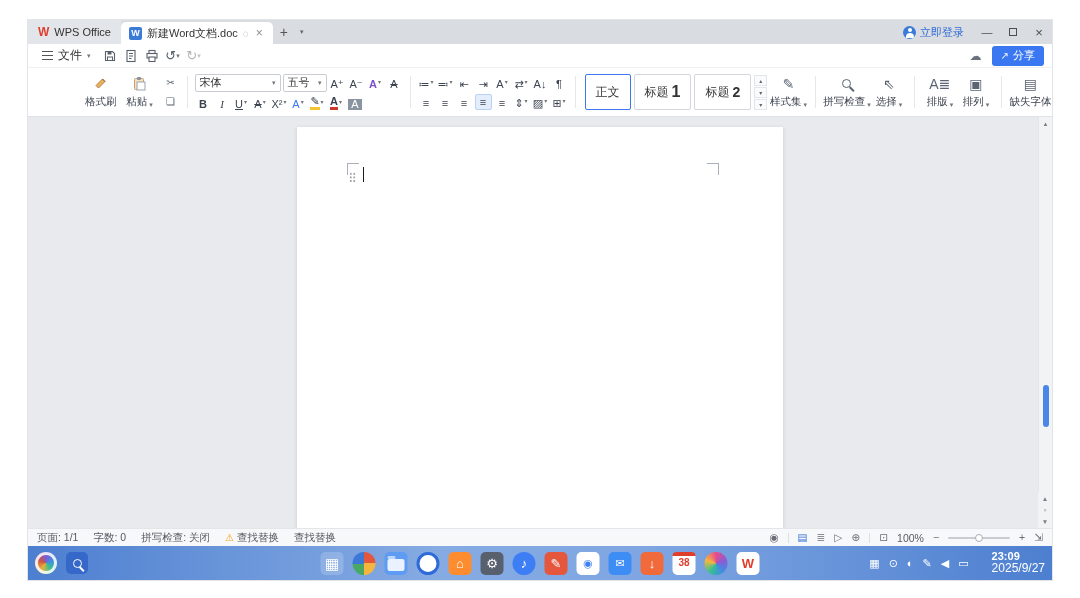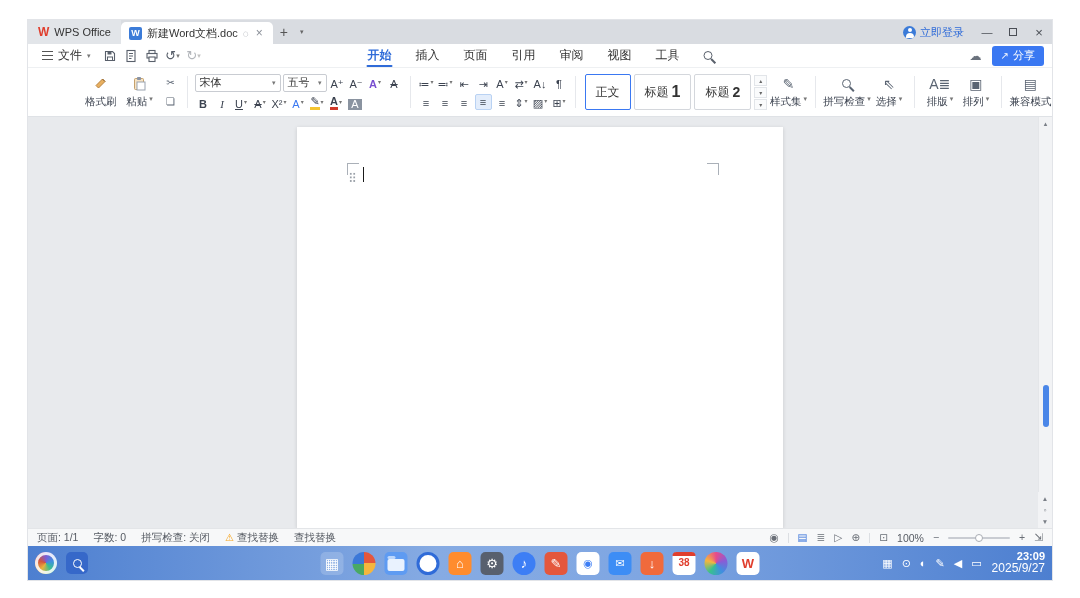--- a/index.html
+++ b/index.html
@@ -45,21 +45,21 @@
 .support-ic{color:#6a717c;font-size:12px}
 .share-pill{display:flex;align-items:center;gap:4px;background:#3a78f2;color:#fff;font-size:11px;padding:2.5px 9px;border-radius:3px}
 .share-arrow{font-size:10px}
 
 
 .ribbon{height:49px;background:#fff;border-bottom:1px solid #dfe2e6;display:flex;align-items:center;padding-left:54px;flex:0 0 auto;overflow:hidden}
 .rgroup{display:flex;align-items:center;height:44px;gap:2px}
 .rdiv{width:1px;height:32px;background:#e6e8ec;margin:0 7px;flex:0 0 auto}
 .bigbtn{display:flex;flex-direction:column;align-items:center;justify-content:center;min-width:36px;height:44px;gap:3px;color:#3c4350;font-size:10.5px;padding:0 3px}
 .bigbtn .bic{font-size:14px;height:17px;display:flex;align-items:center;color:#5a6472;gap:1px}
-.blabel{display:flex;align-items:flex-start;gap:2px;white-space:nowrap}
+.blabel{display:flex;align-items:flex-end;gap:2px;white-space:nowrap}
 .minicol{display:flex;flex-direction:column;justify-content:center;gap:4px;margin-left:2px}
 .minibtn{width:18px;height:15px;display:flex;align-items:center;justify-content:center;color:#5a6472;font-size:10px}
 .stack2{display:flex;flex-direction:column;gap:3px;justify-content:center}
 .frow{display:flex;align-items:center;gap:2px}
 .select{display:flex;align-items:center;justify-content:space-between;border:1px solid #c9ccd2;border-radius:2px;height:18px;font-size:11px;color:#333;padding:0 4px;background:#fff}
 .sel-name{width:86px}
 .sel-size{width:44px}
 .fbtn{min-width:17px;height:16px;display:flex;align-items:end;justify-content:center;font-size:11px;color:#3c4350;line-height:1;padding-bottom:1px}
 .fbtn .c{font-size:6px;color:#777;margin-left:1px;align-self:center}
 .bold{font-weight:bold}.ital{font-style:italic;font-family:"Liberation Serif",serif}.und{text-decoration:underline}.strk{text-decoration:line-through}
@@ -119,21 +119,21 @@
 .a-edit{background:#e4573d}
 .a-view{background:#fff;color:#3d7ef5;font-size:11px}
 .a-mail{background:#3d8df5;font-size:11px}
 .a-down{background:#f06a3c}
 .a-cal{background:#fff;color:#e03e2d;font-size:10px;font-weight:bold}
 .a-cal::before{content:'';position:absolute;left:0;top:0;right:0;height:4px;border-radius:5px 5px 0 0;background:#e03e2d}
 .a-media{background:conic-gradient(#e84b8a,#8a5cd6,#3f8fe0,#39c08f,#f5b63f,#e84b8a);border-radius:50%}
 .a-wps{background:#fff;color:#e03e2d;font-weight:bold;font-size:13px}
 .tk-tray{margin-left:auto;display:flex;align-items:center;gap:9px;color:#fff}
 .tray-ic{font-size:11px;line-height:1;color:#fff}
-.tk-clock{text-align:right;color:#fff;line-height:1.15;margin-left:1px}
+.tk-clock{color:#fff;line-height:1.15;margin-left:14px}
 .tk-time{font-size:11px;font-weight:bold}
 .tk-date{font-size:12px}
 svg{display:block}
 </style>
 </head>
 <body>
 
 <div class="canvas">
 <div class="screen">
 
@@ -192,32 +192,20 @@
       <div class="qicon">
         <span class="g">↺</span>
             <span class="caret-sm">▾</span>
       </div>
       <div class="qicon" style="opacity:.45">
         <span class="g">↻</span>
             <span class="caret-sm">▾</span>
       </div>
     </div>
 
-    <div class="menu-tabs">
-      <div class="mtab active">开始</div>
-      <div class="mtab">插入</div>
-      <div class="mtab">页面</div>
-      <div class="mtab">引用</div>
-      <div class="mtab">审阅</div>
-      <div class="mtab">视图</div>
-      <div class="mtab">工具</div>
-      <div class="mtab" style="color:#59606b">
-            <span class="mag"></span>
-          </div>
-    </div>
 
     <div class="mb-right">
       <span class="support-ic">☁</span>
       <div class="share-pill">
         <span class="share-arrow">↗</span>
         <span>分享</span>
       </div>
     </div>
   </div>
 
@@ -422,21 +410,21 @@
             <span>排列</span>
             <span class="caret-sm">▾</span>
           </span>
     </div>
 
     <div class="rdiv"></div>
 
     <div class="bigbtn">
       <span class="bic">▤</span>
       <span class="blabel">
-            <span>兼容模式</span>
+            <span>缺失字体</span>
           </span>
     </div>
   </div>
 
   <div class="docarea">
     <div class="page">
       <div class="crop crop-tl"></div>
       <div class="crop crop-tr"></div>
       <div class="drag-dots"></div>
       <div class="caret-line"></div>

